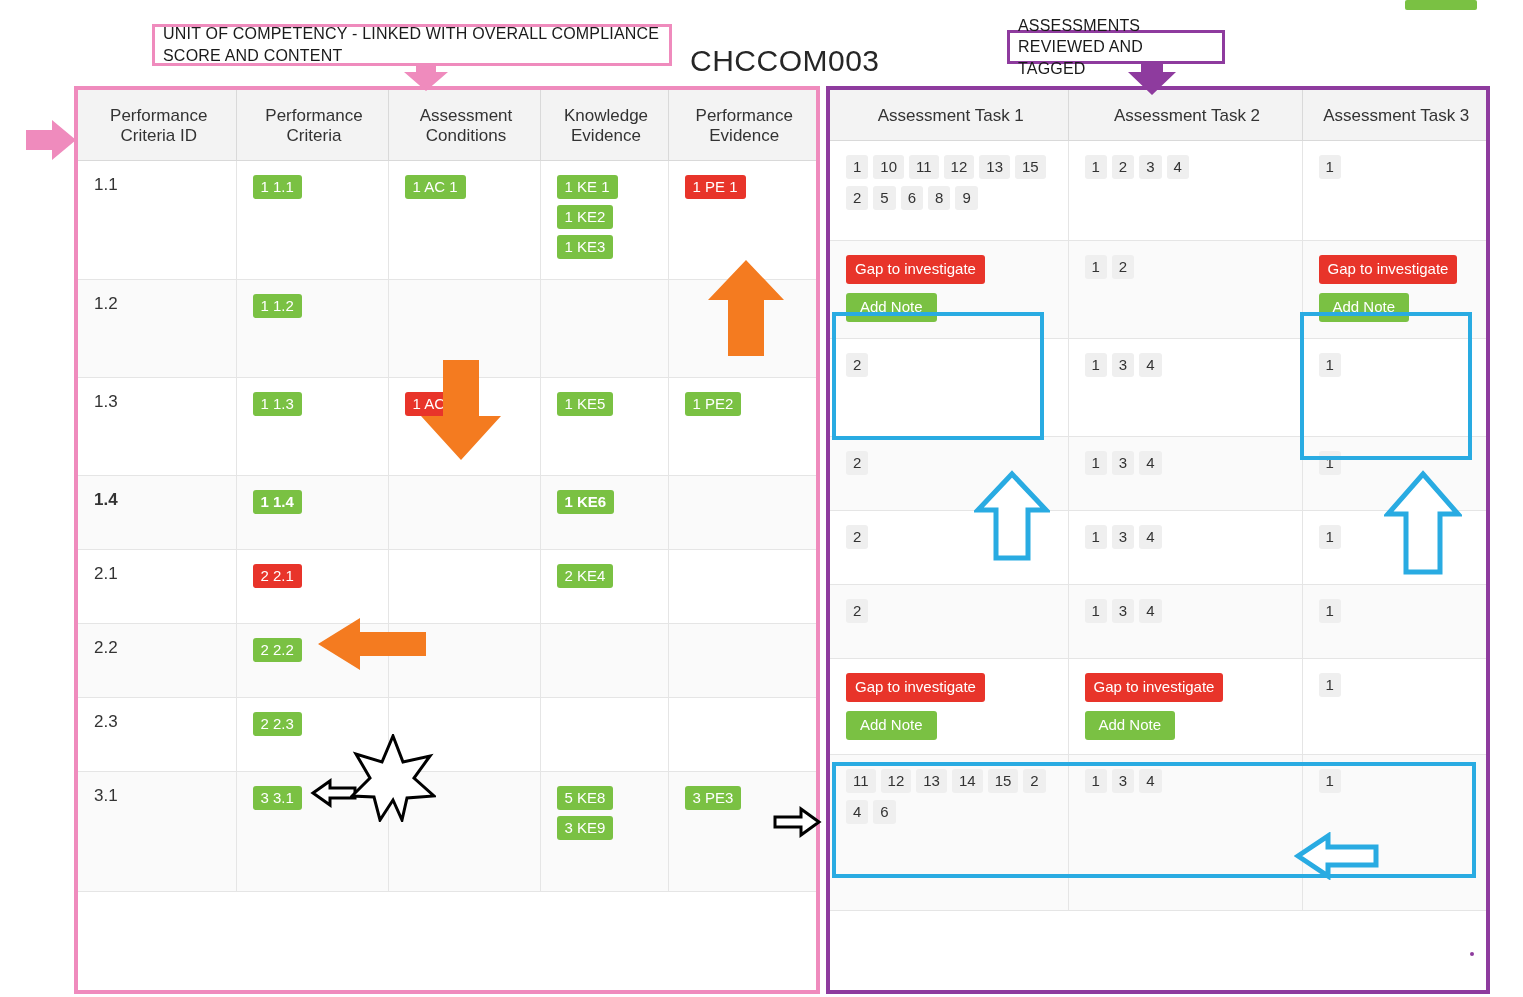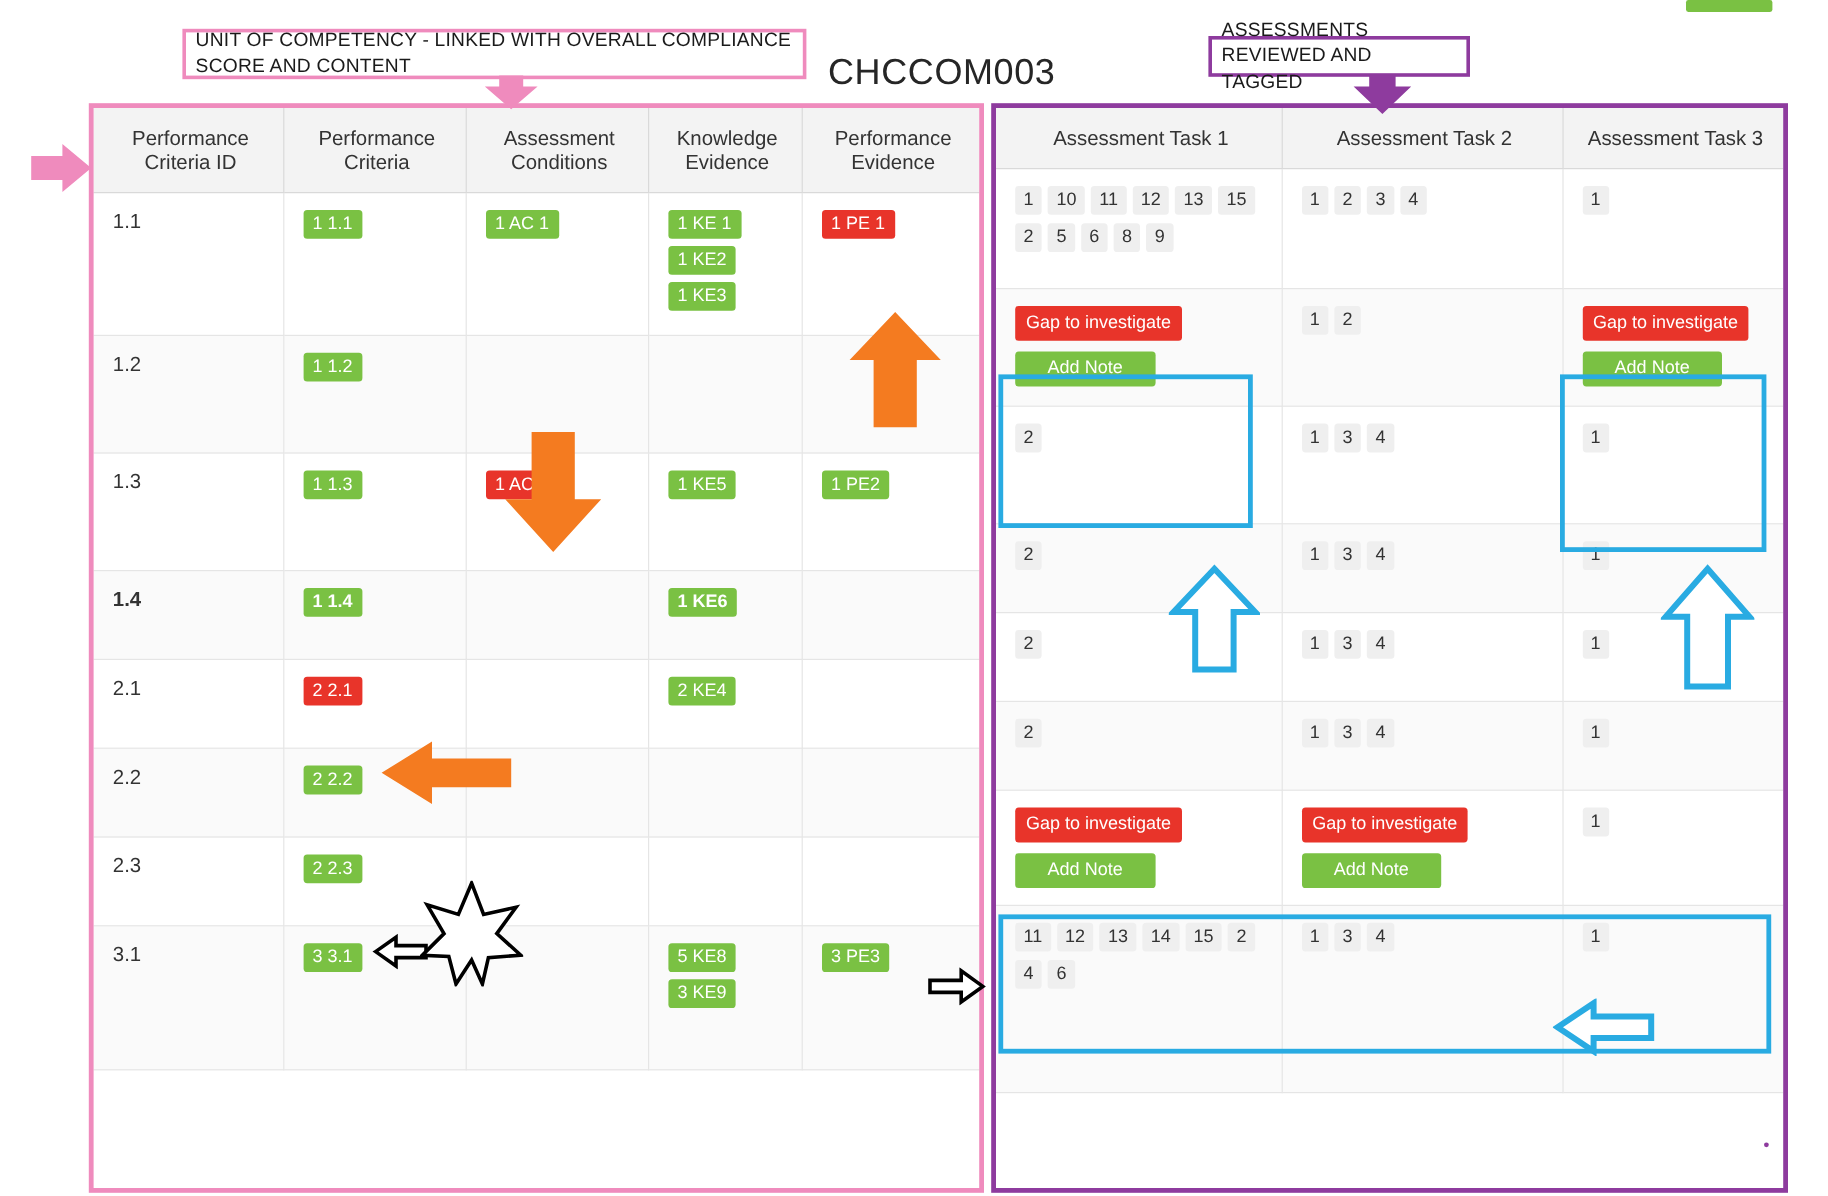--- a/index.html
+++ b/index.html
@@ -104,21 +104,21 @@
     min-width:22px; text-align:center;
   }
 
   .gap-btn {
     display:inline-block; background:#e8342a; color:#fff;
     font-size:15px; padding:5px 9px; border-radius:3px;
     margin-bottom:9px; line-height:1.25;
   }
   .add-note {
     display:inline-block; background:#7ac143; color:#fff;
-    font-size:15px; padding:5px 27px; border-radius:3px; line-height:1.25;
+    font-size:15px; padding:5px 14px; border-radius:3px; line-height:1.25;
   }
   .cellstack { display:block; }
 
   
   .ann { position:absolute; pointer-events:none; }
 
   
   #arrow-pe-up   { left:706px; top:258px; width:80px; height:100px; }
   #arrow-ac-down { left:419px; top:358px; width:84px; height:104px; }
   #arrow-pc-left { left:316px; top:614px; width:112px; height:60px; }

